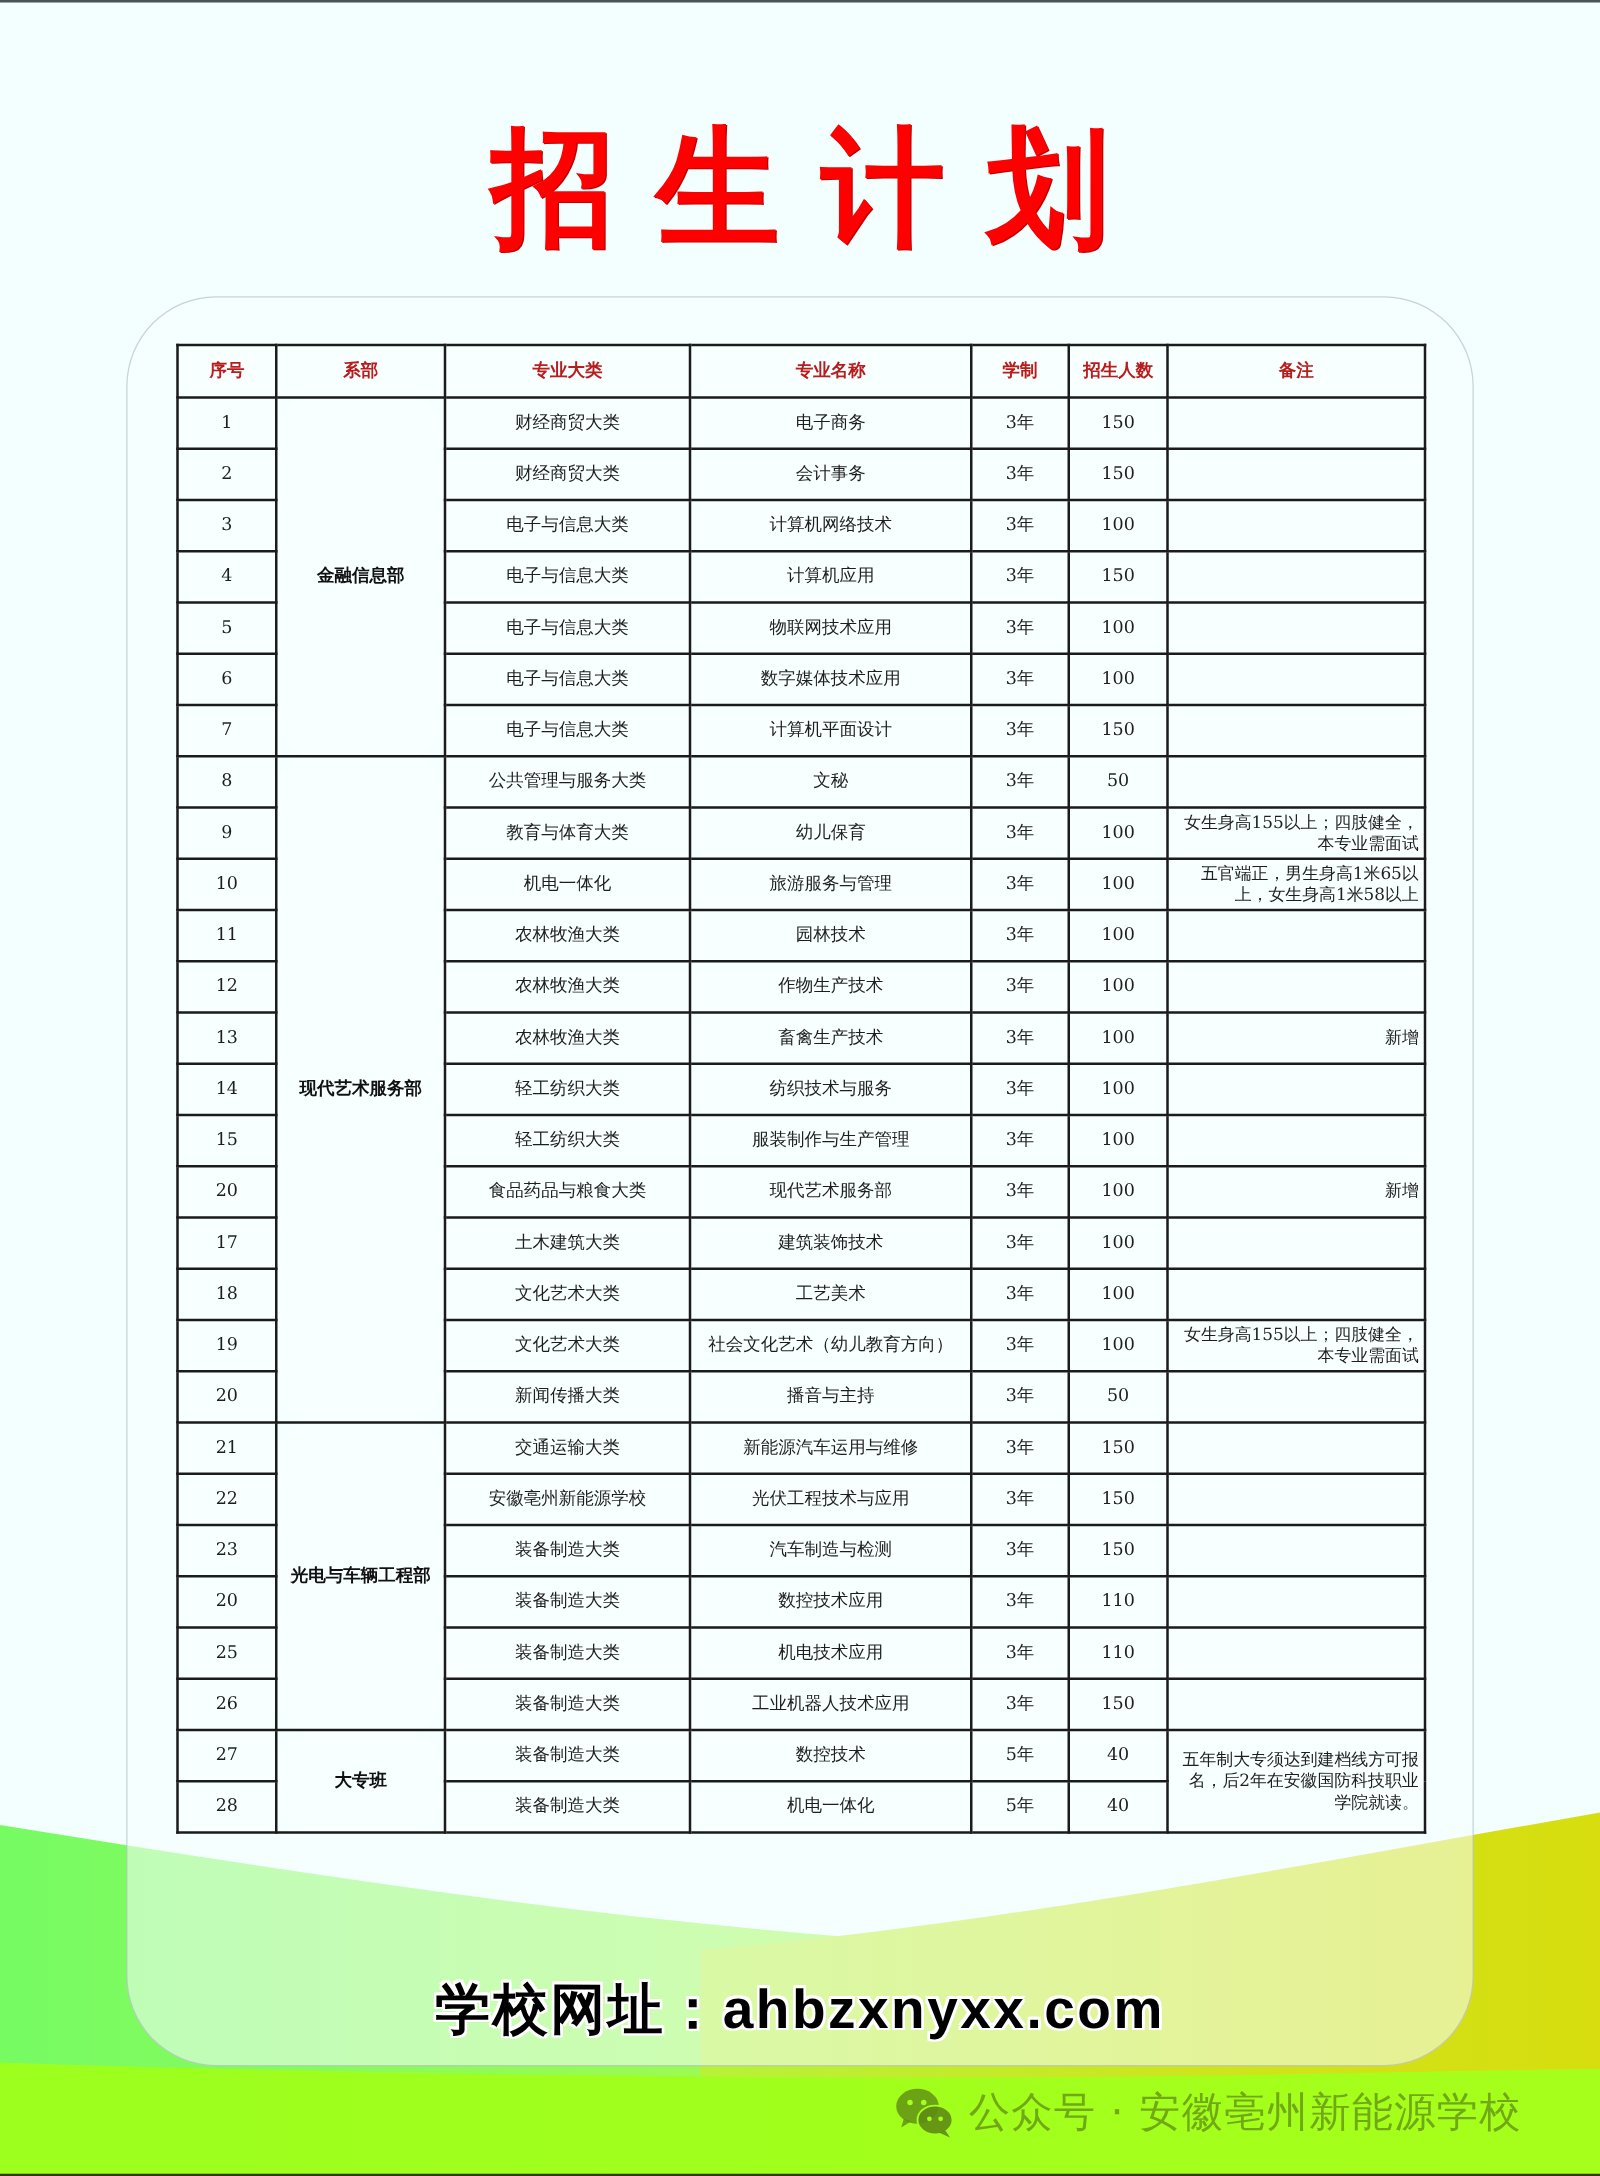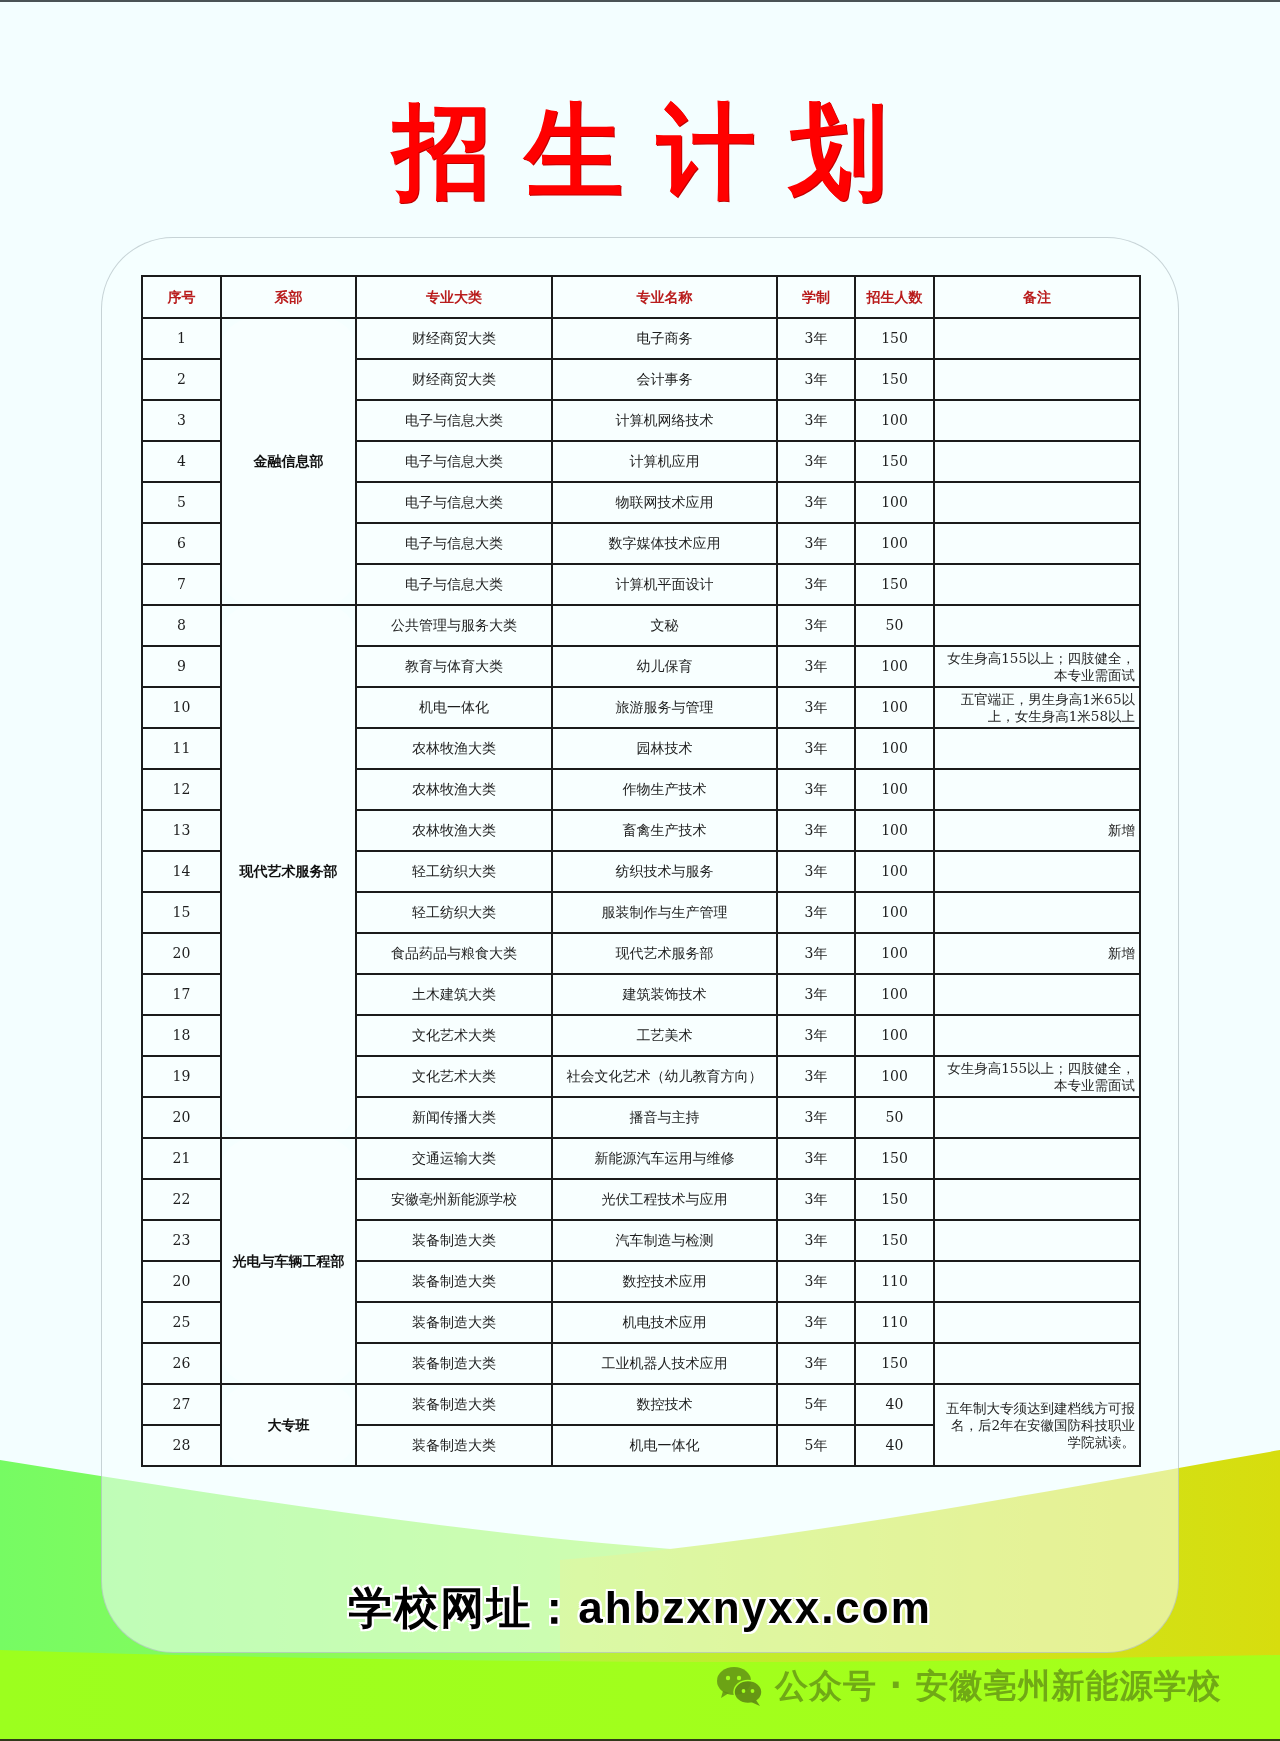--- a/index.html
+++ b/index.html
@@ -124,26 +124,26 @@
       text-shadow:
         -2px -2px 0 #fff, 2px -2px 0 #fff, -2px 2px 0 #fff, 2px 2px 0 #fff,
         0 -2px 0 #fff, 0 2px 0 #fff, -2px 0 0 #fff, 2px 0 0 #fff;
     }
     .watermark {
       position: absolute;
       left: 715px;
       top: 1664px;
       height: 52px;
       display: flex;
+      align-items: center;
       color: rgba(95,140,20,0.75);
       font-family: "DejaVu Sans", "Liberation Sans", sans-serif;
       font-size: 33px;
       letter-spacing: 1px;
       white-space: nowrap;
-      font-weight: bold;
     }
     .watermark .wx-icon {
       width: 50px;
       height: 44px;
       margin-right: 10px;
       display: inline-block;
     }
   </style>
 </head>
 <body>

